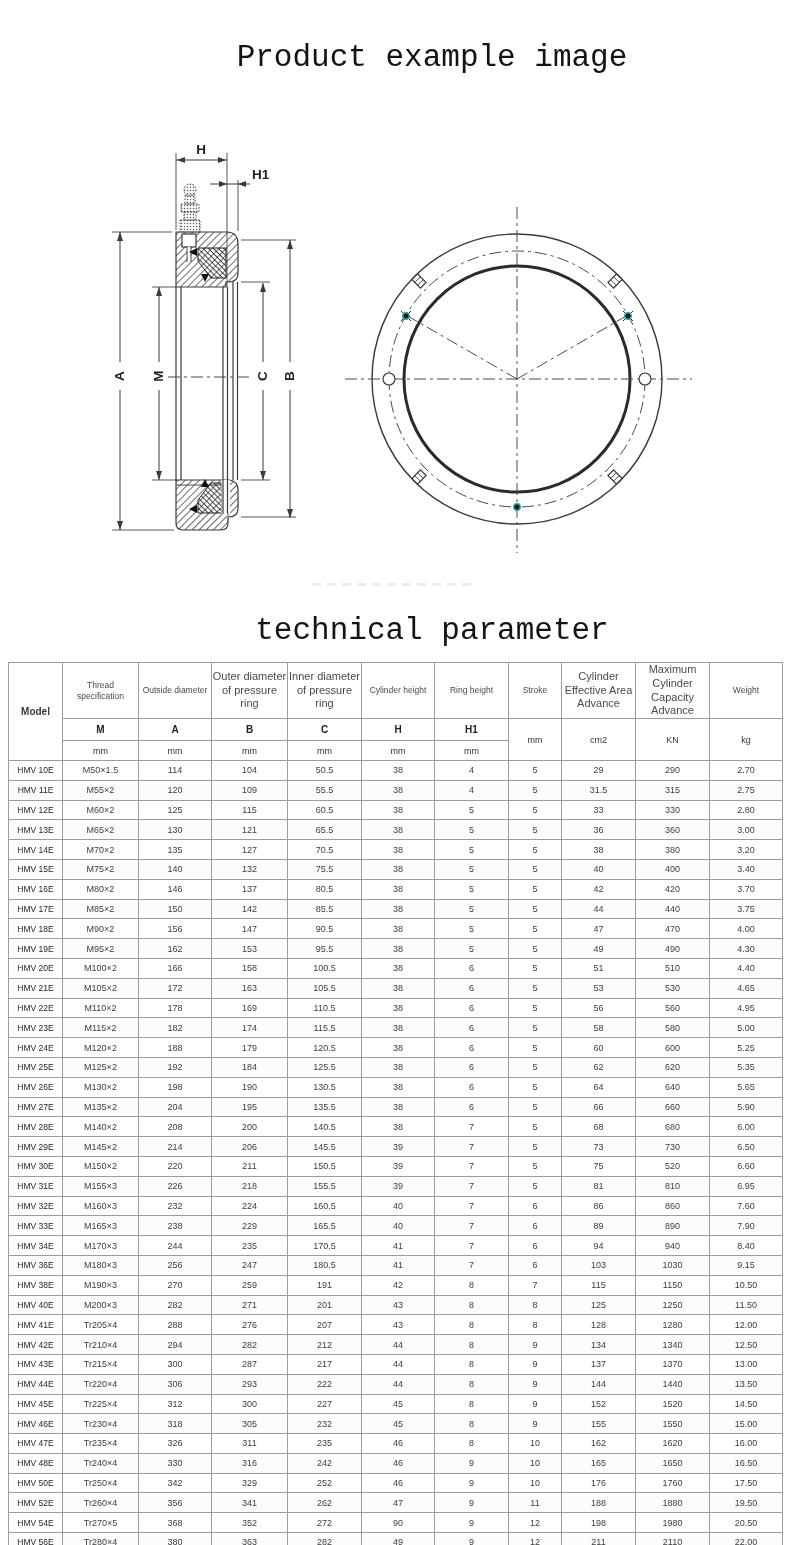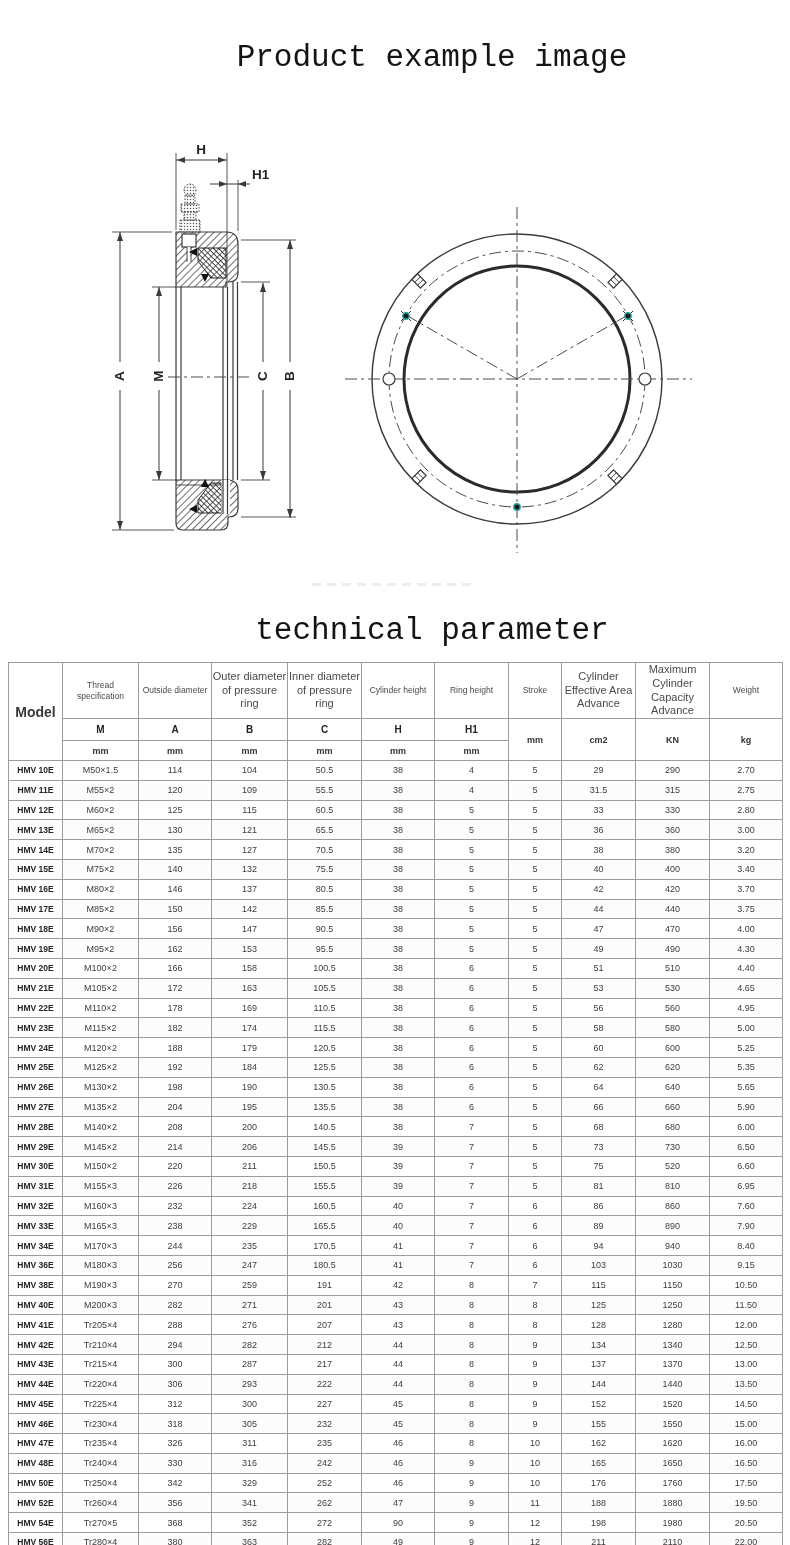--- a/index.html
+++ b/index.html
@@ -23,26 +23,26 @@
   
   #spec-table{
     position:absolute;left:8px;top:662px;width:774px;
     border-collapse:collapse;table-layout:fixed;
     border:1px solid #8a8a8a;background:#fff;
   }
   #spec-table th,#spec-table td{
     border:1px solid #9c9c9c;padding:0;text-align:center;vertical-align:middle;
     overflow:hidden;
   }
-  .h-model{font-size:14px;font-weight:700;color:#3a3a3a;}
+  .h-model{font-size:10px;font-weight:700;color:#3a3a3a;}
   .h-name{font-size:8.5px;font-weight:400;color:#4a4a4a;height:42px;line-height:1.25;}
   .h-name.h-sm{font-size:11px;}
   .h-sym{font-size:10px;font-weight:700;color:#222;height:21px;}
-  .h-unit{font-size:9px;font-weight:700;color:#333;height:19px;}
-  .c-model{font-size:8.5px;font-weight:700;color:#262626;}
+  .h-unit{font-size:9px;font-weight:400;color:#333;height:19px;}
+  .c-model{font-size:8.5px;font-weight:400;color:#262626;}
   .c-val{font-size:9px;font-weight:400;color:#3c3c3c;}
   #spec-table tbody td{height:18.8px;}
   #spec-table tbody tr:nth-child(even){background:#fcfcfd;}
 </style>
 </head>
 <body>
 
 <h1 class="big-title" id="title-product">Product example image</h1>
 
 <svg id="drawing-svg" width="790" height="600" viewBox="0 0 790 600" xmlns="http://www.w3.org/2000/svg">

